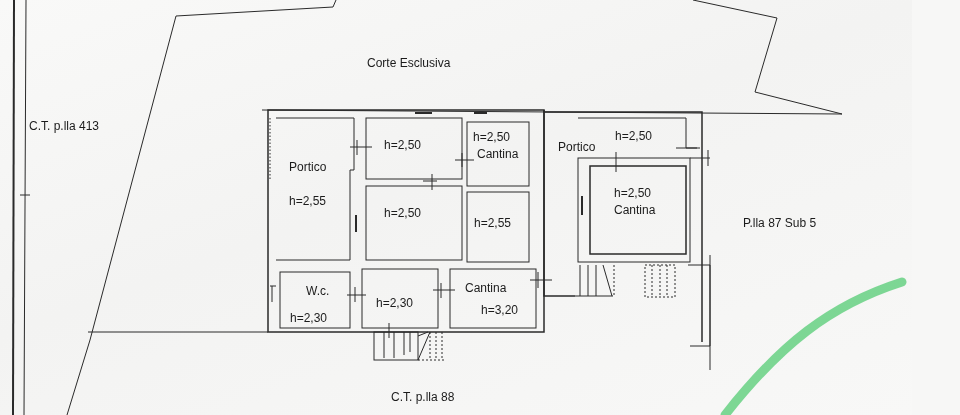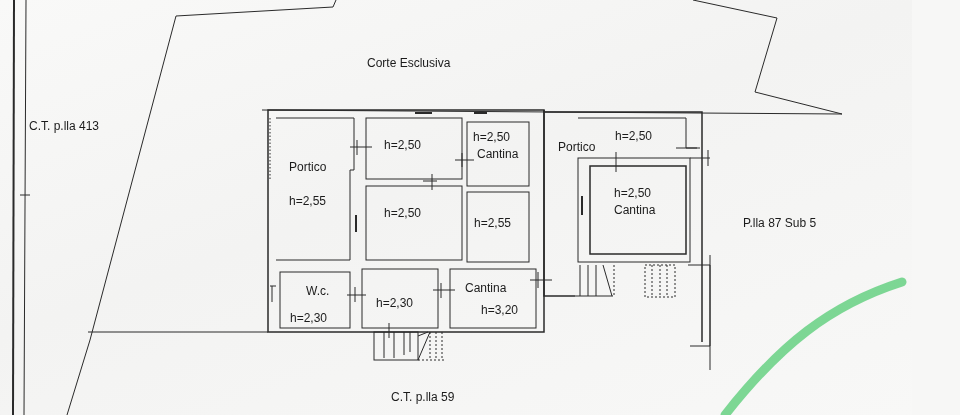--- a/index.html
+++ b/index.html
@@ -105,21 +105,21 @@
           <line x1="660" y1="265" x2="660" y2="297"></line>
         <line x1="667" y1="265" x2="667" y2="297"></line>
       </g>
     </g>
 
     <path d="M725 415 C 780 345, 830 305, 902 282" fill="none" stroke="#6fd38a" stroke-width="9" stroke-linecap="round" opacity="0.9"></path>
   </svg>
 
   <div class="lbl" style="left:367px;top:57px;">Corte Esclusiva</div>
   <div class="lbl" style="left:29px;top:120px;">C.T. p.lla 413</div>
-  <div class="lbl" style="left:391px;top:391px;">C.T. p.lla 59</div>
+  <div class="lbl" style="left:391px;top:391px;">C.T. p.lla 88</div>
   <div class="lbl" style="left:743px;top:217px;text-align:center;">P.lla 87 Sub 5</div>
 
   <div class="lbl" style="left:289px;top:161px;">Portico</div>
   <div class="lbl" style="left:289px;top:195px;">h=2,55</div>
 
   <div class="lbl" style="left:384px;top:139px;">h=2,50</div>
 
   <div class="lbl" style="left:473px;top:131px;">h=2,50</div>
   <div class="lbl" style="left:477px;top:148px;">Cantina</div>
 

